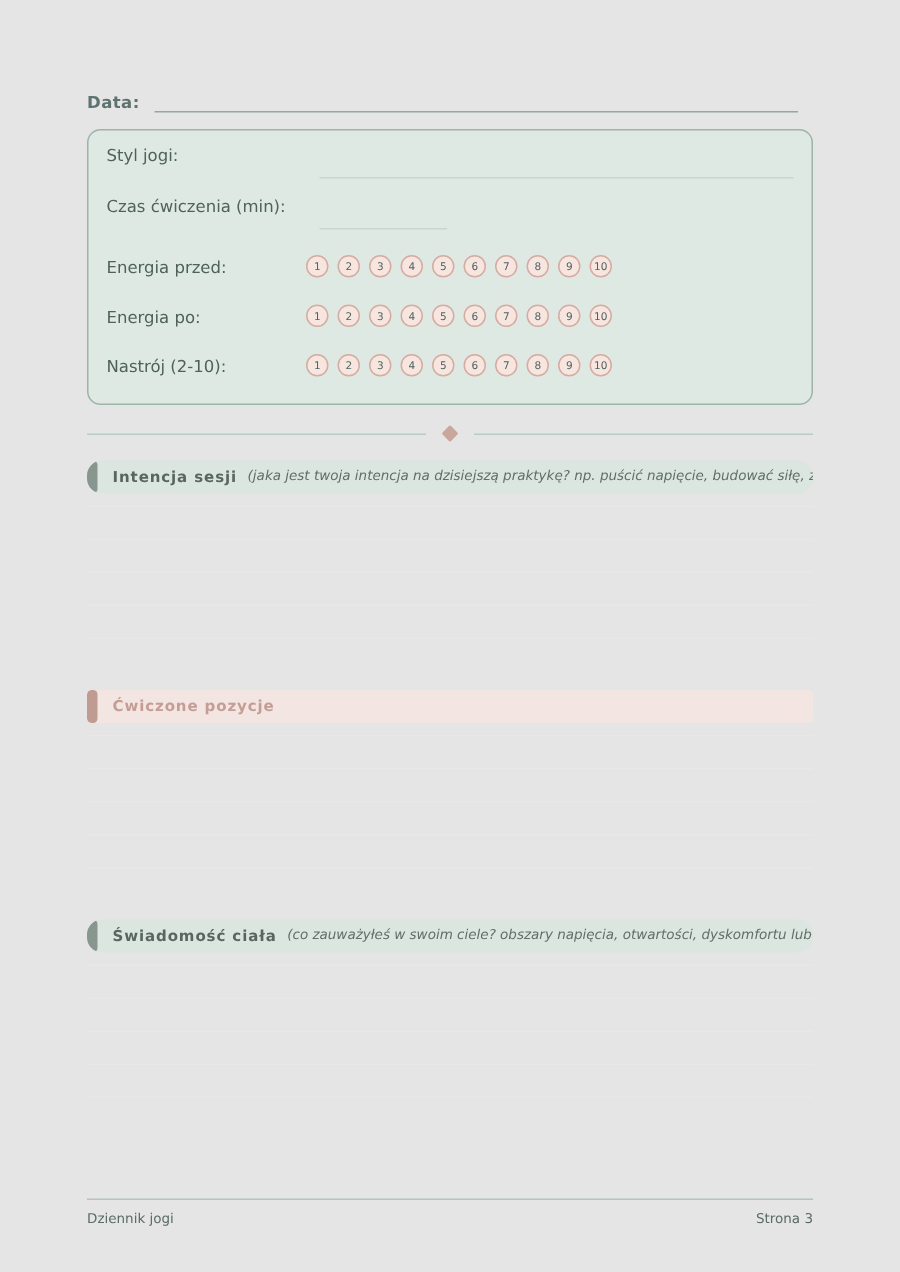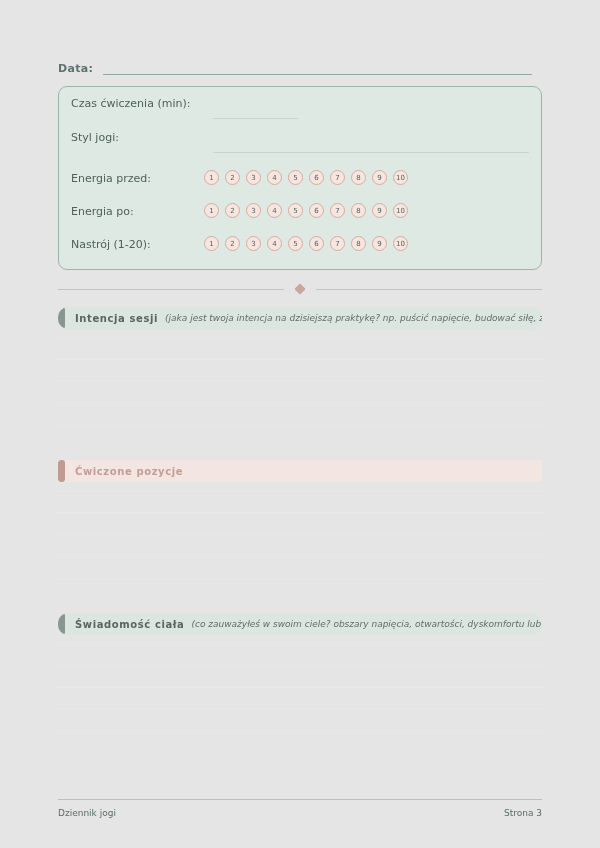--- a/index.html
+++ b/index.html
@@ -87,26 +87,26 @@
 <div class="page">
   <div class="content">
 
     <div class="date-row">
       <span class="date-label">Data:</span>
       <span class="date-line"></span>
     </div>
 
     <div class="panel">
       <div class="field-row">
+        <span class="field-label">Styl jogi:</span>
+        <span class="field-line long"></span>
+      </div>
+      <div class="field-row">
         <span class="field-label">Czas ćwiczenia (min):</span>
         <span class="field-line short"></span>
-      </div>
-      <div class="field-row">
-        <span class="field-label">Styl jogi:</span>
-        <span class="field-line long"></span>
       </div>
 
       <div class="rating-row">
         <span class="rating-label">Energia przed:</span>
         <span class="circles">
             <span class="circle">1</span>
             <span class="circle">2</span>
             <span class="circle">3</span>
             <span class="circle">4</span>
             <span class="circle">5</span>
@@ -126,21 +126,21 @@
             <span class="circle">4</span>
             <span class="circle">5</span>
             <span class="circle">6</span>
             <span class="circle">7</span>
             <span class="circle">8</span>
             <span class="circle">9</span>
             <span class="circle">10</span>
           </span>
       </div>
       <div class="rating-row">
-        <span class="rating-label">Nastrój (1-20):</span>
+        <span class="rating-label">Nastrój (2-10):</span>
         <span class="circles">
             <span class="circle">1</span>
             <span class="circle">2</span>
             <span class="circle">3</span>
             <span class="circle">4</span>
             <span class="circle">5</span>
             <span class="circle">6</span>
             <span class="circle">7</span>
             <span class="circle">8</span>
             <span class="circle">9</span>

